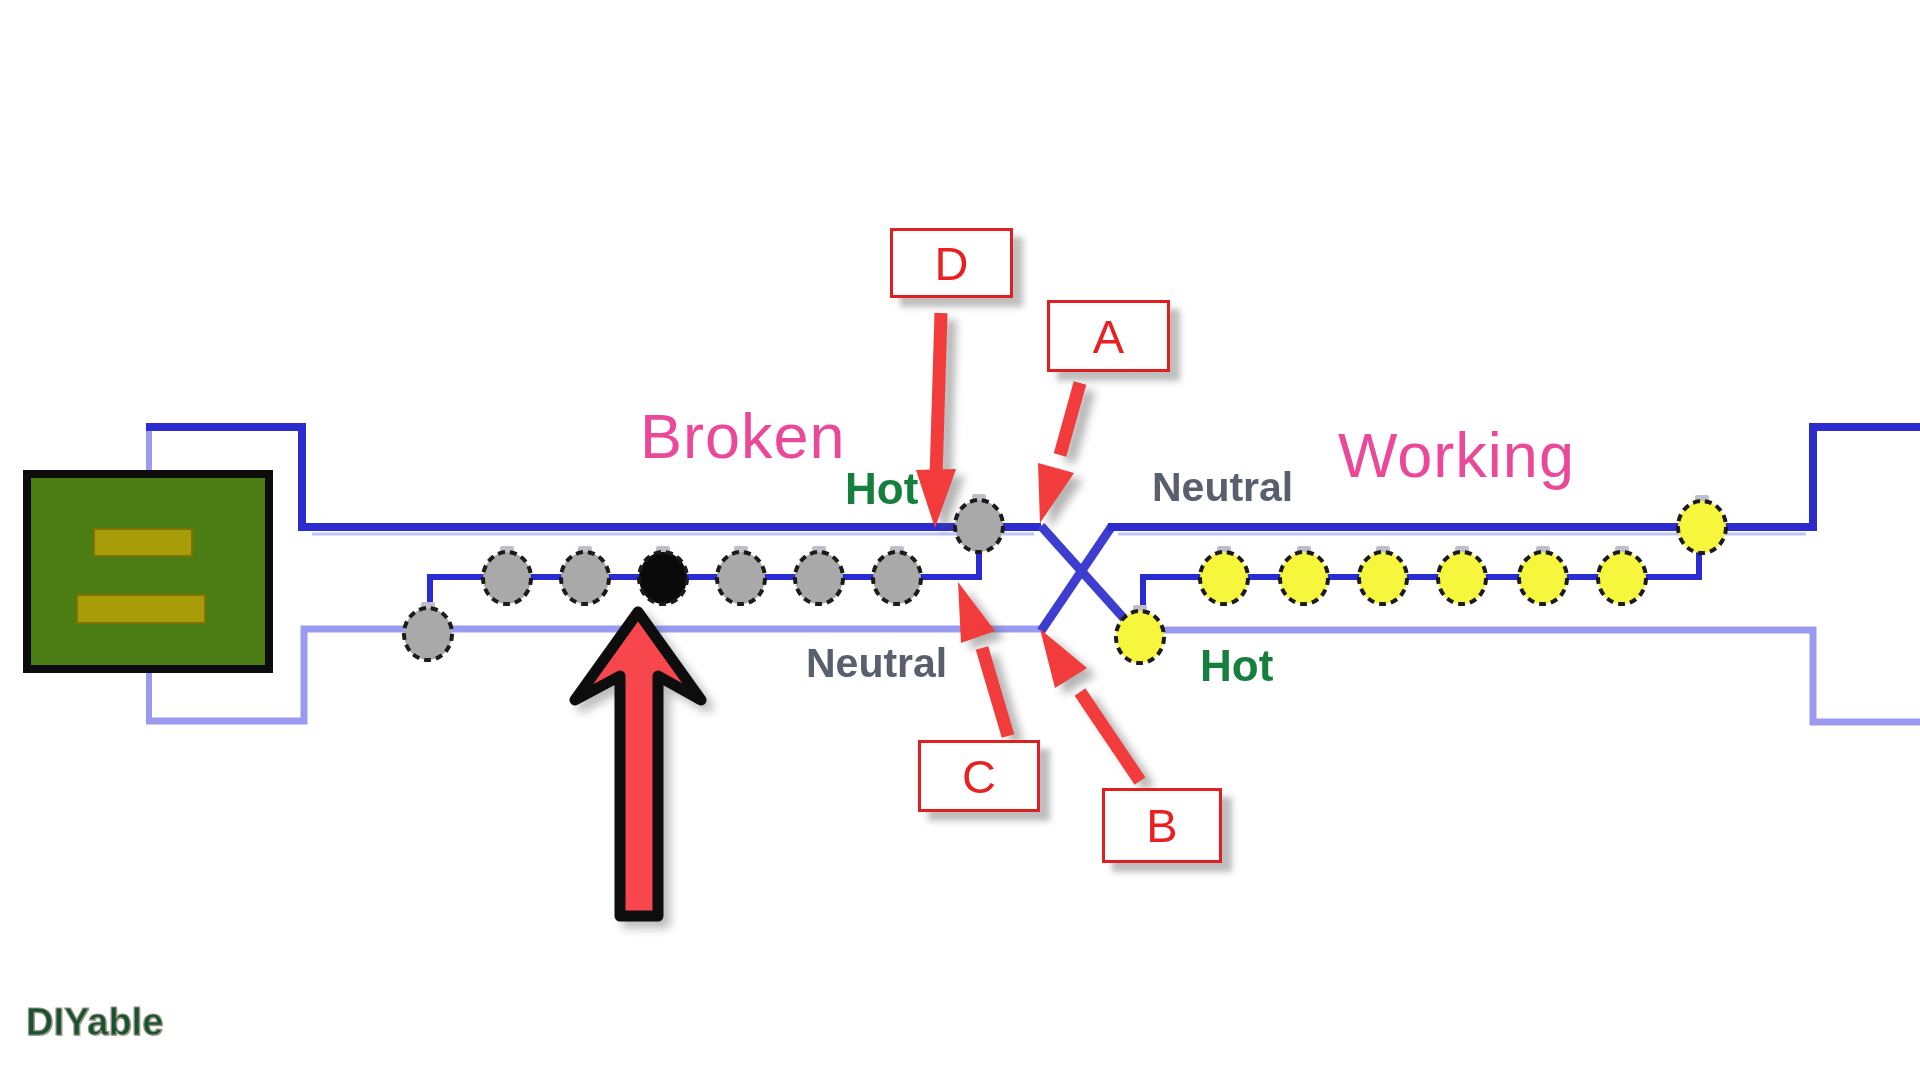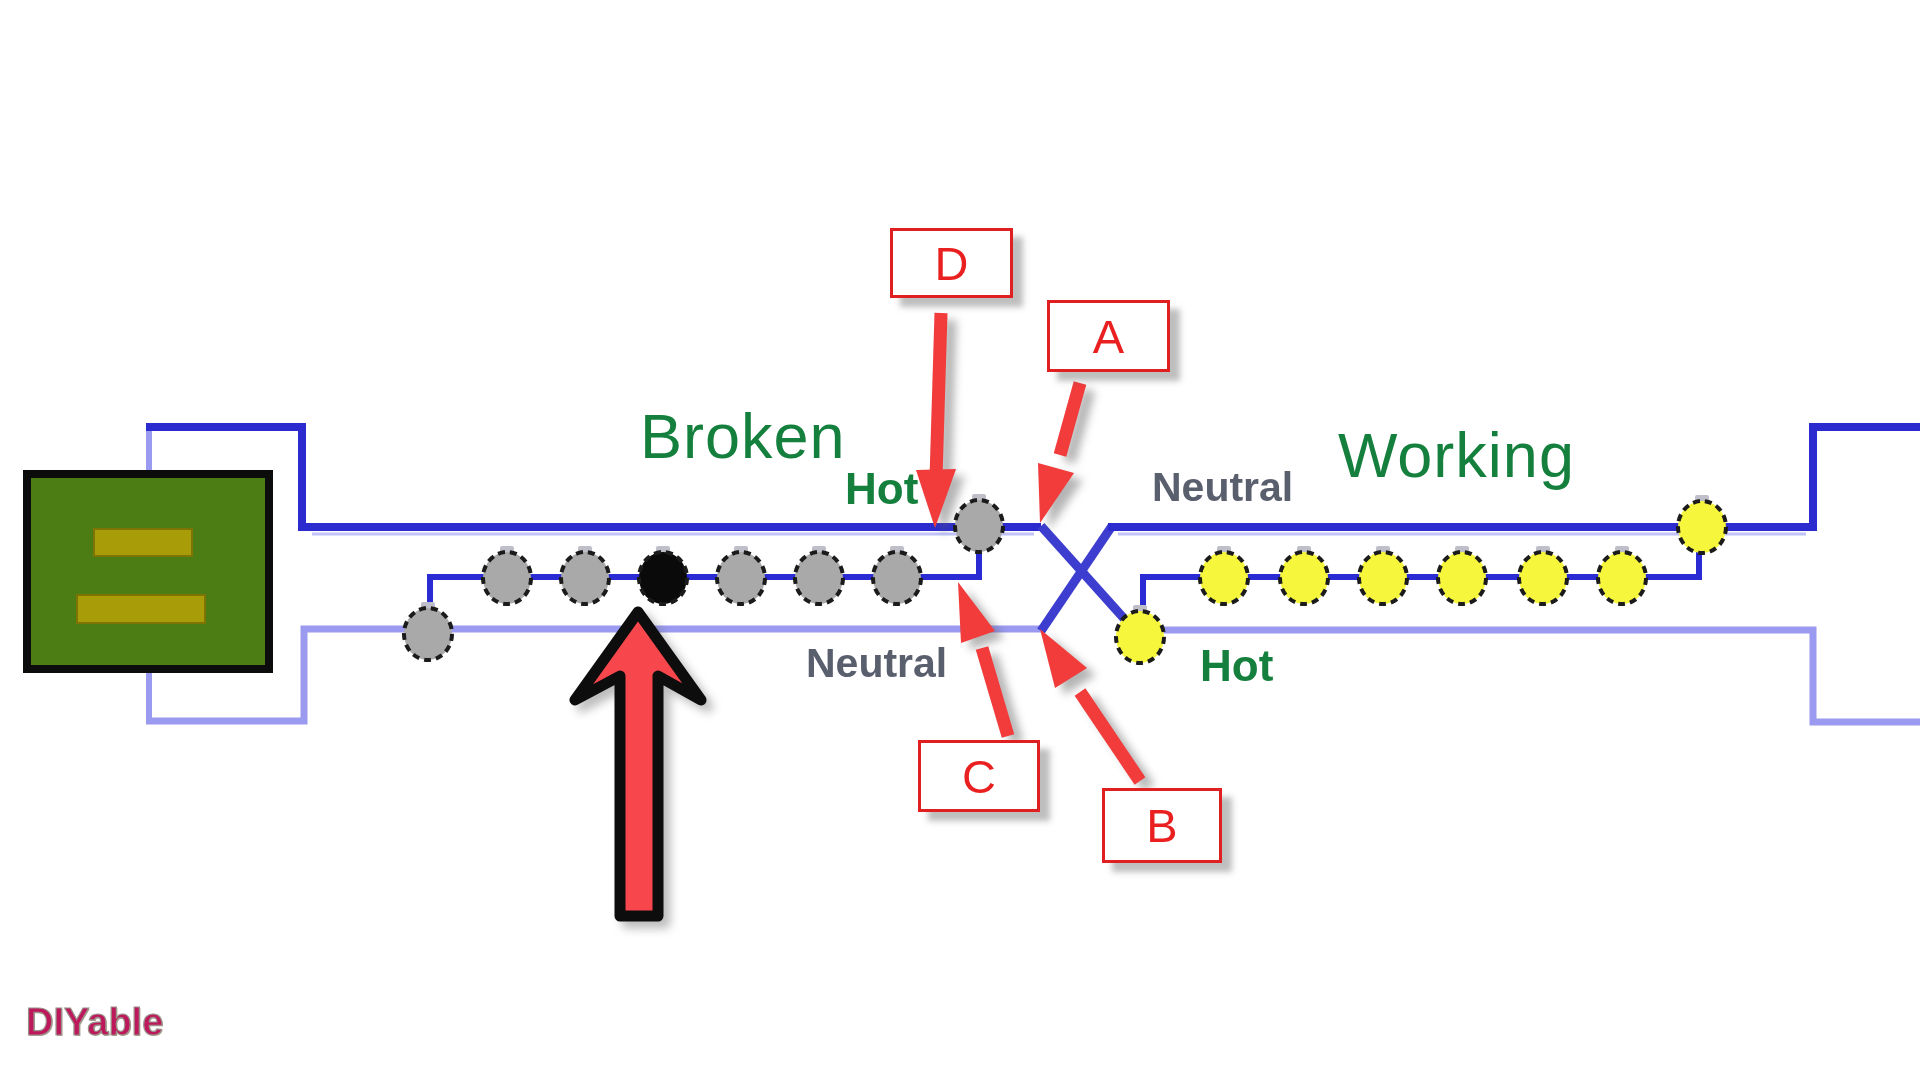--- a/index.html
+++ b/index.html
@@ -15,21 +15,21 @@
   .plug{
     position:absolute;left:23px;top:470px;width:250px;height:203px;
     box-sizing:border-box;background:#4c7c14;border:8px solid #0c0c0c;z-index:2;
   }
   .prong{position:absolute;background:#a89c08;border:2px solid #7e7404;box-sizing:border-box;}
   .prong.one{left:62px;top:50px;width:100px;height:29px;}
   .prong.two{left:45px;top:116px;width:130px;height:30px;}
 
   
   .label{position:absolute;z-index:3;white-space:nowrap;}
-  .section-label{font-size:63px;color:#15803d;letter-spacing:1px;}
+  .section-label{font-size:63px;color:#ec4899;letter-spacing:1px;}
   #broken-label{left:640px;top:400px;}
   #working-label{left:1338px;top:419px;}
   .hot-label{font-size:44px;font-weight:bold;color:#15803d;}
   #hot-left-label{left:845px;top:464px;}
   #hot-right-label{left:1200px;top:641px;}
   .neutral-label{font-size:41px;font-weight:bold;color:#5a5f6e;}
   #neutral-left-label{left:806px;top:640px;}
   #neutral-right-label{left:1152px;top:464px;}
 
   
@@ -38,21 +38,21 @@
     box-sizing:border-box;display:flex;align-items:center;justify-content:center;
     font-size:47px;color:#ea1f1f;box-shadow:10px 9px 6px rgba(110,110,110,0.45);
   }
   #marker-d{left:890px;top:228px;width:123px;height:70px;}
   #marker-a{left:1047px;top:300px;width:123px;height:72px;}
   #marker-c{left:918px;top:740px;width:122px;height:72px;}
   #marker-b{left:1102px;top:788px;width:120px;height:75px;}
 
   
   #watermark{
-    left:26px;top:1001px;font-size:38px;font-weight:bold;color:#be185d;
+    left:26px;top:1001px;font-size:38px;font-weight:bold;color:#14532d;
     -webkit-text-stroke:1.2px #9a9288;
     text-shadow:1px 1px 0 #b0a898;
   }
 </style>
 </head>
 <body>
 
 <div id="scene">
 
   <svg id="circuit-svg" width="1920" height="1080" viewBox="0 0 1920 1080">

